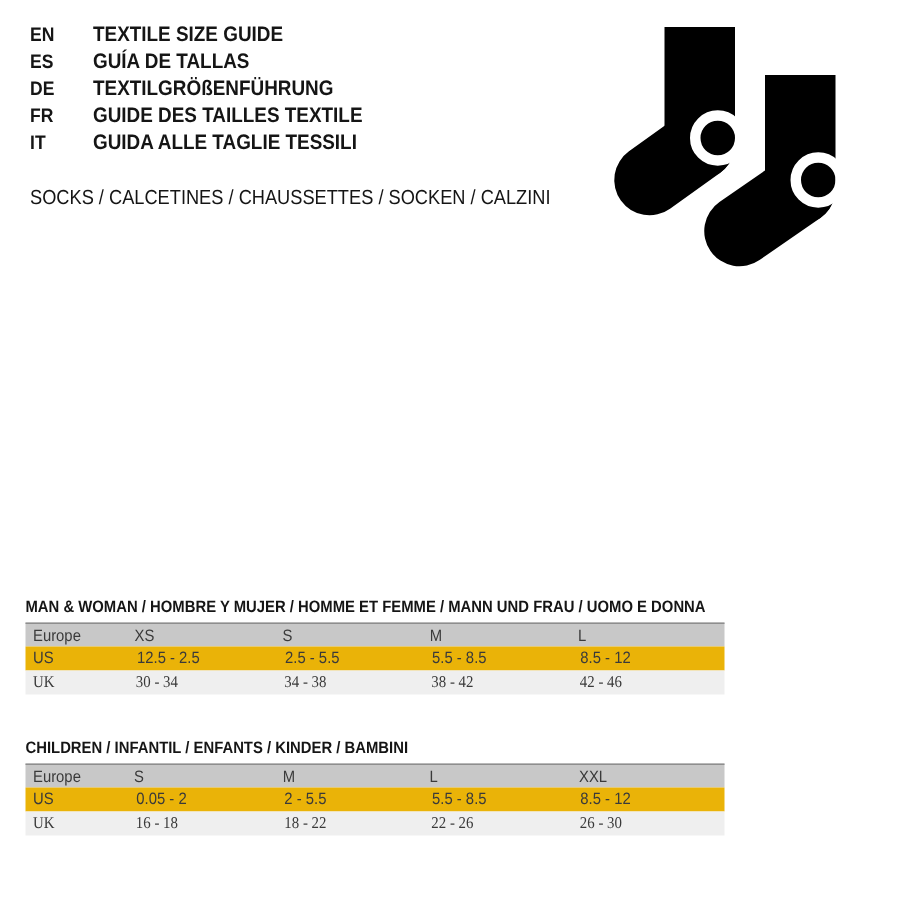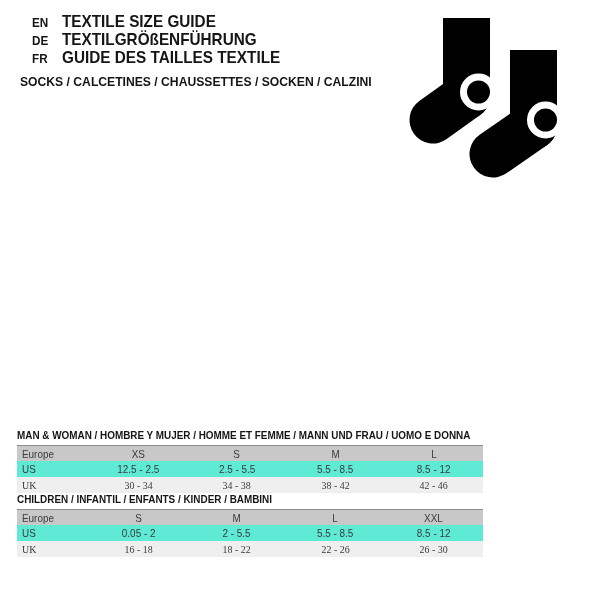--- a/index.html
+++ b/index.html
@@ -20,67 +20,75 @@
     background: var(--background);
     font-family: "Liberation Sans", "DejaVu Sans", sans-serif;
     overflow: hidden;
   }
   
   .cond   { display: inline-block; transform: scaleX(0.9); transform-origin: 0 50%; white-space: nowrap; }
   .cond-c { display: inline-block; transform: scaleX(0.9); transform-origin: 50% 50%; white-space: nowrap; }
 
   
   .lang-block { position: absolute; left: 20px; top: 13px; }
-  .lang-row { display: flex; align-items: center; height: 18px; text-align: center; }
+  .lang-row { display: flex; align-items: center; height: 18px; }
   .lang-code {
     width: 42px; flex: 0 0 42px;
     font-size: 13px; font-weight: bold; color: var(--text-primary);
   }
-  .lang-label { font-size: 17px; font-weight: bold; color: var(--text-primary); }
+  .lang-label { font-size: 14px; font-weight: bold; color: var(--text-primary); }
   .category-line {
-    margin-top: 5px; height: 18px; display: flex; align-items: center;
-    font-size: 13.5px; font-weight: bold; color: var(--text-primary);
+    margin-top: 19px; height: 18px; display: flex; align-items: center;
+    font-size: 13.5px; font-weight: normal; color: var(--text-primary);
   }
 
   
   .socks-art { position: absolute; left: 400px; top: 0; width: 200px; height: 200px; }
 
   
   .table-block { position: absolute; left: 17px; width: 466px; }
-  .table-block.t1 { top: 428px; }
+  .table-block.t1 { top: 398px; }
   .table-block.t2 { top: 492px; }
   .table-title {
     height: 13px; display: flex; align-items: center;
     font-size: 11px; font-weight: bold; color: var(--text-primary);
   }
   .size-table { margin-top: 4px; width: 100%; }
   .trow { display: flex; align-items: center; height: 16px; font-size: 11px; color: var(--table-text); }
   .trow.head { background: var(--table-header-bg); border-top: 1.5px solid var(--table-header-border); }
-  .trow.r-us { background: #5eead4; }
+  .trow.r-us { background: #eab308; }
   .trow.r-uk { background: var(--row-alt-bg); font-family: Liberation Serif, serif; }
-  .tcell { flex: 1; text-align: center; }
+  .tcell { flex: 1; }
   .tcell.c0 { flex: 0 0 72px; text-align: left; padding-left: 5px; }
 </style>
 </head>
 <body>
 
 <div class="page">
 
   <div class="lang-block">
     <div class="lang-row">
       <span class="lang-code"><span class="cond">EN</span></span>
       <span class="lang-label"><span class="cond">TEXTILE SIZE GUIDE</span></span>
     </div>
     <div class="lang-row">
+      <span class="lang-code"><span class="cond">ES</span></span>
+      <span class="lang-label"><span class="cond">GUÍA DE TALLAS</span></span>
+    </div>
+    <div class="lang-row">
       <span class="lang-code"><span class="cond">DE</span></span>
       <span class="lang-label"><span class="cond">TEXTILGRÖßENFÜHRUNG</span></span>
     </div>
     <div class="lang-row">
       <span class="lang-code"><span class="cond">FR</span></span>
       <span class="lang-label"><span class="cond">GUIDE DES TAILLES TEXTILE</span></span>
+    </div>
+    <div class="lang-row">
+      <span class="lang-code"><span class="cond">IT</span></span>
+      <span class="lang-label"><span class="cond">GUIDA ALLE TAGLIE TESSILI</span></span>
     </div>
     <div class="category-line">
       <span class="cond">SOCKS / CALCETINES / CHAUSSETTES / SOCKEN / CALZINI</span>
     </div>
   </div>
 
   <svg class="socks-art" viewBox="400 0 200 200" aria-hidden="true">
     <g fill="var(--icon)" stroke="none">
       <rect x="443" y="18" width="47" height="78"></rect>
       <circle cx="466.5" cy="96" r="23.5"></circle>

